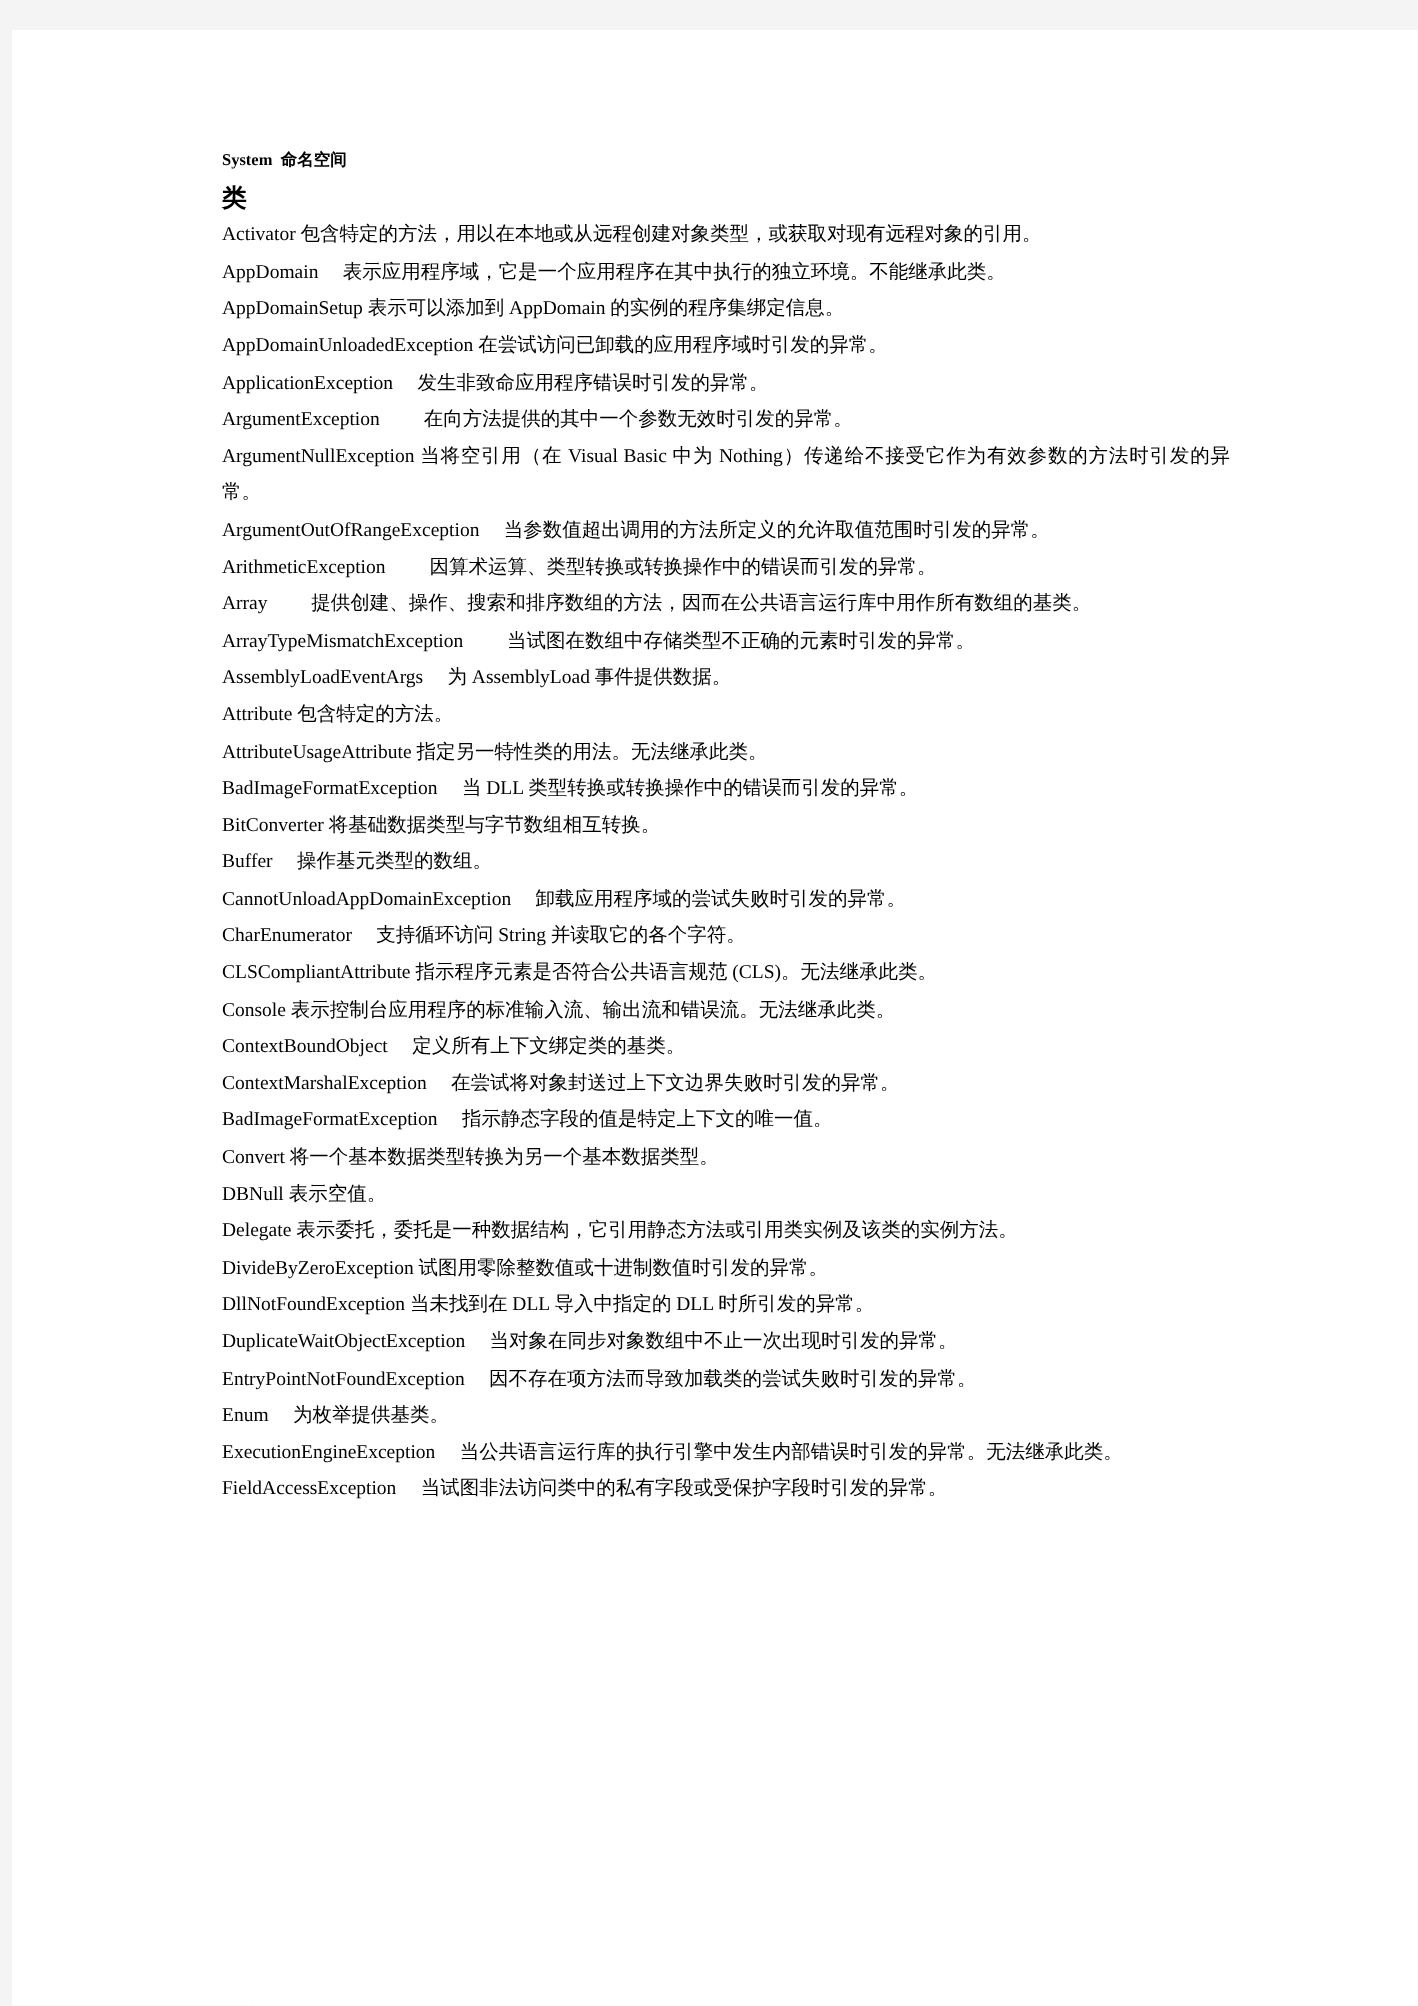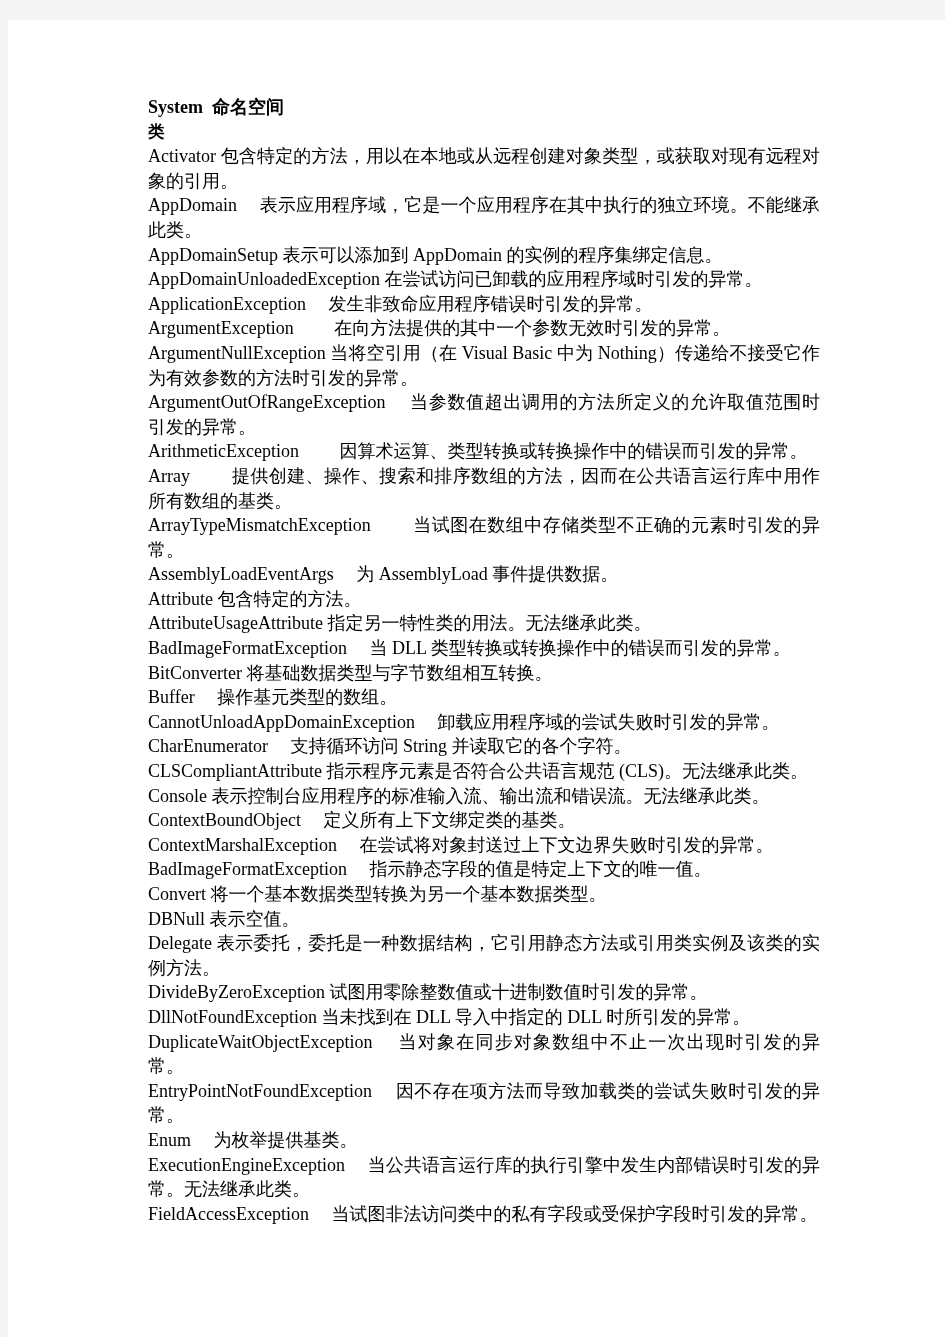--- a/index.html
+++ b/index.html
@@ -23,38 +23,38 @@
   }
   .doc-body {
     position: absolute;
     left: 140px;
     top: 75px;
     width: 672px;
   }
   .doc-title {
     font-family: "Liberation Serif", "DejaVu Serif", serif;
     font-weight: bold;
-    font-size: 18px;
+    font-size: 11px;
     line-height: 24.6px;
     color: #000000;
     letter-spacing: 0px;
     margin: 0;
     white-space: pre;
   }
   .section-label {
     font-family: "Liberation Serif", "DejaVu Serif", serif;
     font-weight: bold;
     font-size: 16.5px;
     line-height: 24.6px;
     color: #000000;
     margin: 0;
   }
   .entry {
     font-family: "Liberation Serif", "DejaVu Serif", serif;
-    font-size: 18px;
+    font-size: 13px;
     line-height: 24.6px;
     color: #000000;
     margin: 0;
     text-align: justify;
     text-justify: inter-ideograph;
     word-break: break-all;
   }
   .entry .term {
     font-family: "Liberation Serif", "DejaVu Serif", serif;
   }

